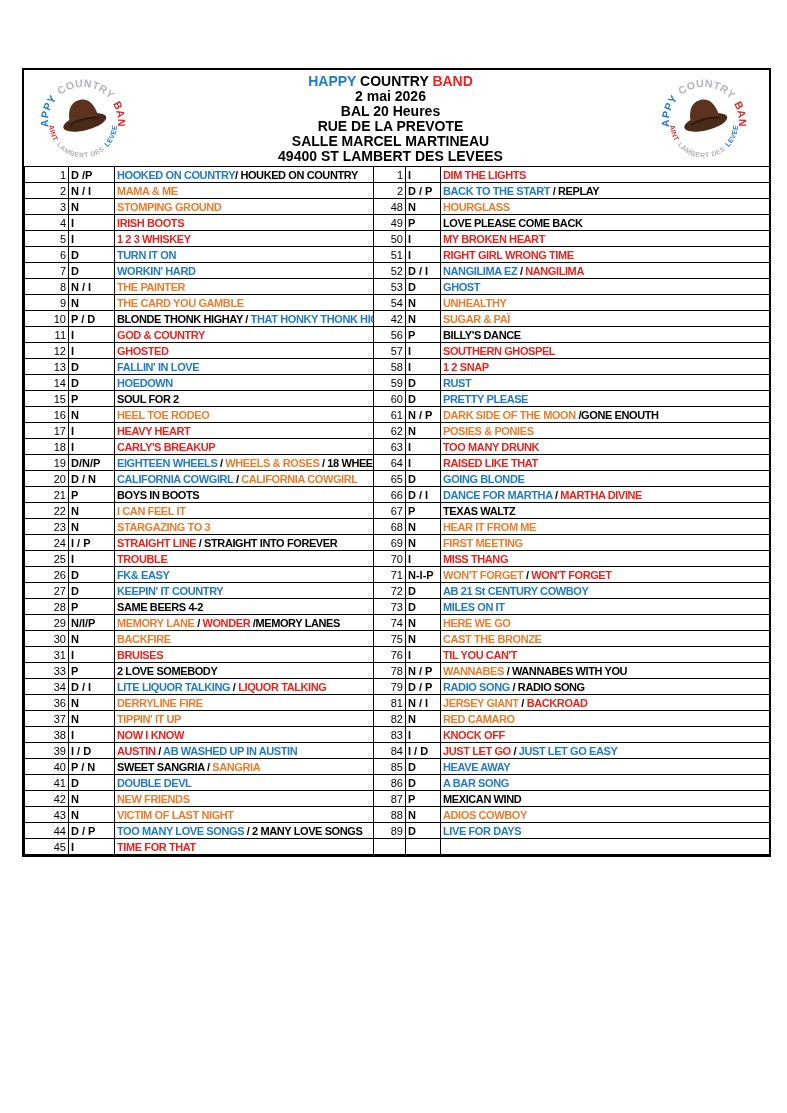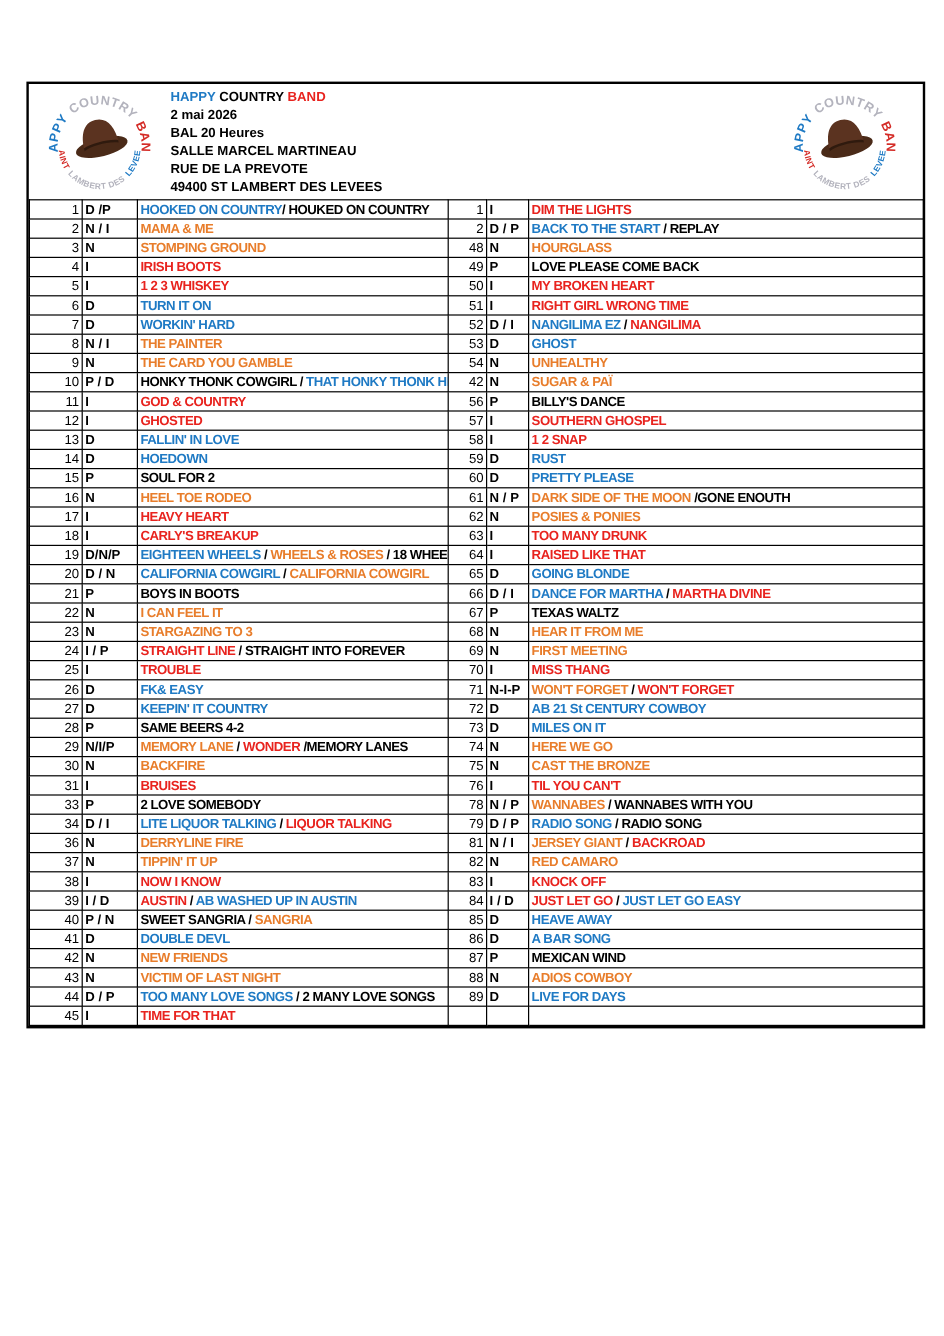--- a/index.html
+++ b/index.html
@@ -8,21 +8,21 @@
     font-family:"Liberation Sans",sans-serif;color:#000;overflow:hidden;
   }
   .sheet{
     position:absolute;left:22px;top:68px;width:749px;
     border:2px solid #000;box-sizing:border-box;background:#fff;
   }
   
   .hdr{display:flex;align-items:center;height:96px;}
   .logo-wrap{flex:0 0 118px;display:flex;justify-content:center;}
   .logo-wrap.right{flex:0 0 130px;}
-  .hdr-center{flex:1;text-align:left;font-weight:bold;font-size:11px;line-height:15px;padding-top:2px;}
+  .hdr-center{flex:1;text-align:center;font-weight:bold;font-size:14px;line-height:15px;padding-top:2px;}
   .hdr-line{white-space:pre;}
   svg.logo{width:98px;height:92px;display:block;}
   .lg-blue{fill:#1F7AC4;}
   .lg-red{fill:#D42B26;}
   .lg-gray{fill:#b3b3bd;}
   
   table.songs{border-collapse:collapse;table-layout:fixed;width:100%;margin:0;}
   table.songs td{
     border:1px solid #000;height:16px;box-sizing:border-box;
     font-size:11px;line-height:14px;vertical-align:middle;
@@ -59,22 +59,22 @@
             <ellipse cx="50" cy="55" rx="24" ry="8.5" fill="#4a2a18"></ellipse>
             <path d="M34 55 C34 40 39 30 50 30 C61 30 66 40 66 55 C60 50 40 50 34 55 Z" fill="#5b3320"></path>
             <path d="M34 52.5 C41 49.5 59 49.5 66 52.5 L66 55 C59 51.5 41 51.5 34 55 Z" fill="#2f1a0e"></path>
           </g>
         </svg>
       </div>
       <div class="hdr-center">
         <div class="hdr-line"><span class="c-blue">HAPPY</span> <span class="c-black">COUNTRY</span> <span class="c-red">BAND</span></div>
         <div class="hdr-line">2 mai 2026</div>
         <div class="hdr-line">BAL 20 Heures</div>
+        <div class="hdr-line">RUE DE LA PREVOTE</div>
         <div class="hdr-line">SALLE MARCEL MARTINEAU</div>
-        <div class="hdr-line">RUE DE LA PREVOTE</div>
         <div class="hdr-line">49400 ST LAMBERT DES LEVEES</div>
       </div>
       <div class="logo-wrap right">
         <svg class="logo" viewBox="0 0 100 100">
           <defs>
             <path id="arcTR" d="M 13 63 A 38 38 0 1 1 87 63"></path>
             <path id="arcBR" d="M 13 56 A 37 37 0 0 0 87 56"></path>
           </defs>
           <text font-size="11.5" font-weight="bold" letter-spacing="0.5">
             <textPath href="#arcTR" startOffset="50%" text-anchor="middle"><tspan class="lg-blue">HAPPY</tspan><tspan class="lg-gray" dx="5">COUNTRY</tspan><tspan class="lg-red" dx="5">BAND</tspan></textPath>
@@ -169,21 +169,21 @@
             <td class="num">9</td>
             <td class="code">N</td>
             <td class="title"><span class="c-orange">THE CARD YOU GAMBLE</span></td>
             <td class="num">54</td>
             <td class="code">N</td>
             <td class="title"><span class="c-orange">UNHEALTHY</span></td>
           </tr>
           <tr>
             <td class="num">10</td>
             <td class="code">P / D</td>
-            <td class="title"><span class="c-black">HONKY THONK COWGIRL / </span><span class="c-blue">THAT HONKY THONK HIGHWAY</span></td>
+            <td class="title"><span class="c-black">BLONDE THONK HIGHAY / </span><span class="c-blue">THAT HONKY THONK HIGHWAY</span></td>
             <td class="num">42</td>
             <td class="code">N</td>
             <td class="title"><span class="c-orange">SUGAR &amp; PAÏ</span></td>
           </tr>
           <tr>
             <td class="num">11</td>
             <td class="code">I</td>
             <td class="title"><span class="c-red">GOD &amp; COUNTRY</span></td>
             <td class="num">56</td>
             <td class="code">P</td>

